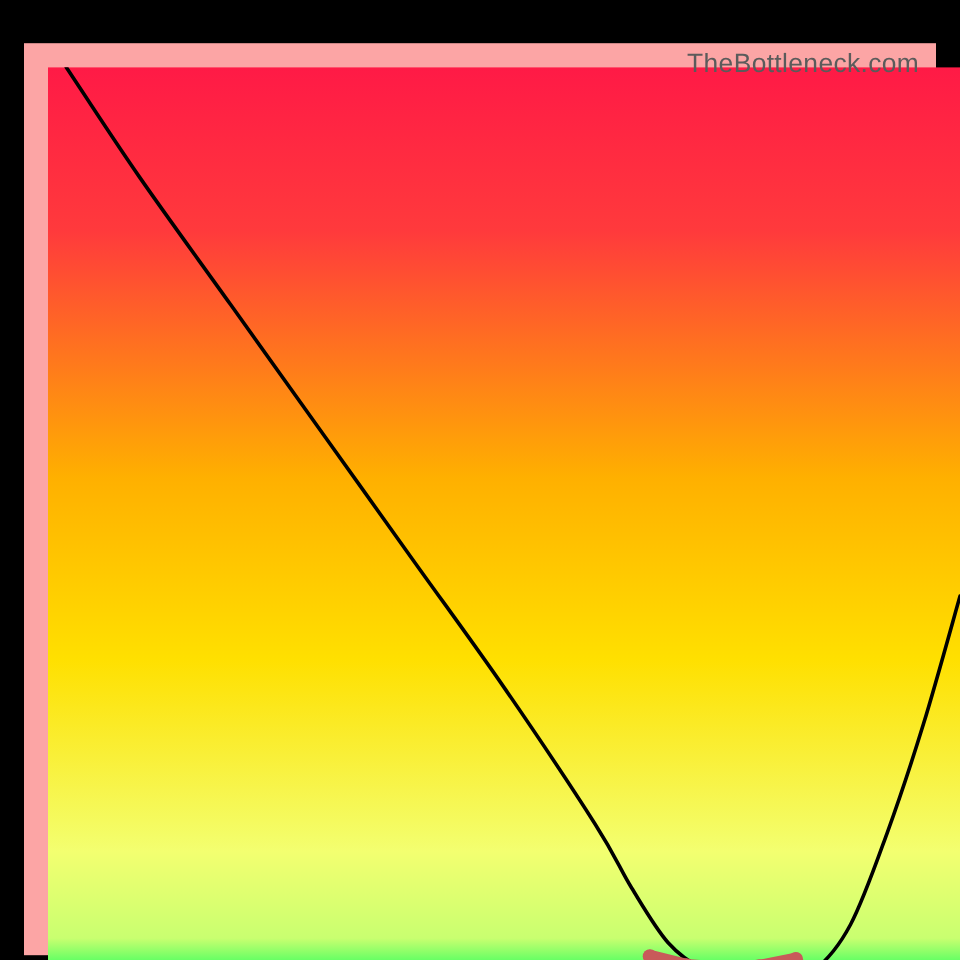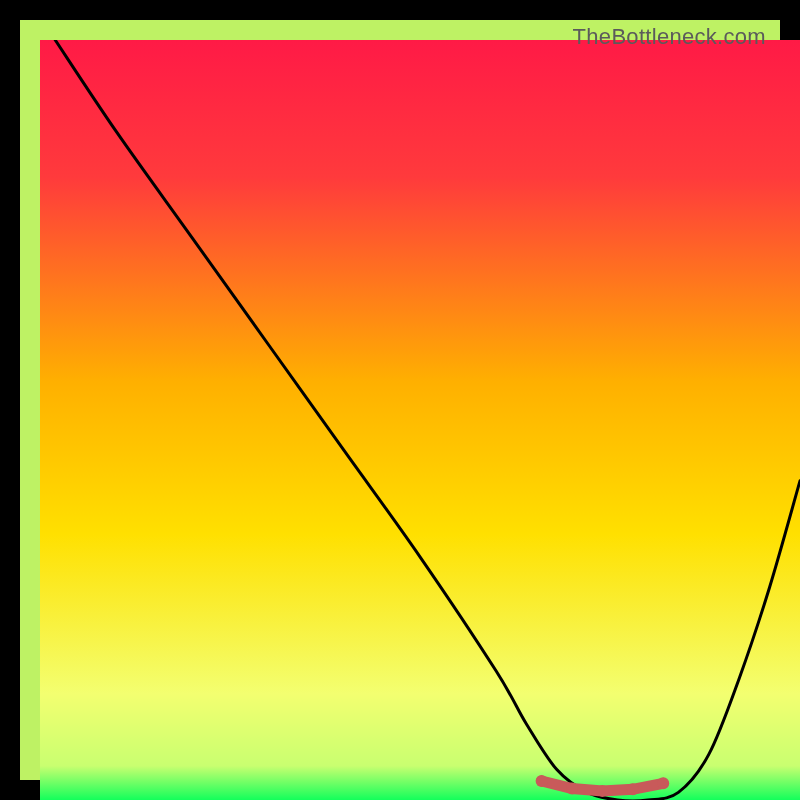--- a/index.html
+++ b/index.html
@@ -1,16 +1,16 @@
 <!DOCTYPE html>
 <html><head>
 <meta charset="utf-8">
 <style>
   html,body{margin:0;padding:0;width:800px;height:800px;background:#000;overflow:hidden;font-family:Arial,Helvetica,sans-serif}
-  .frame{position:absolute;left:20px;top:20px;width:760px;height:760px;background:#bef264}
+  .frame{position:absolute;left:20px;top:36px;width:760px;height:760px;background:#fca5a5}
   .plot{position:absolute;left:20px;top:20px;width:760px;height:760px}
   .watermark{position:absolute;top:4px;right:14px;color:#5b5b5b;font-size:22px;font-weight:500;letter-spacing:.3px}
   svg{display:block}
 </style>
 </head>
 <body>
 
 <div class="frame">
 
   <svg class="plot" width="760" height="760" viewBox="0 0 760 760">

